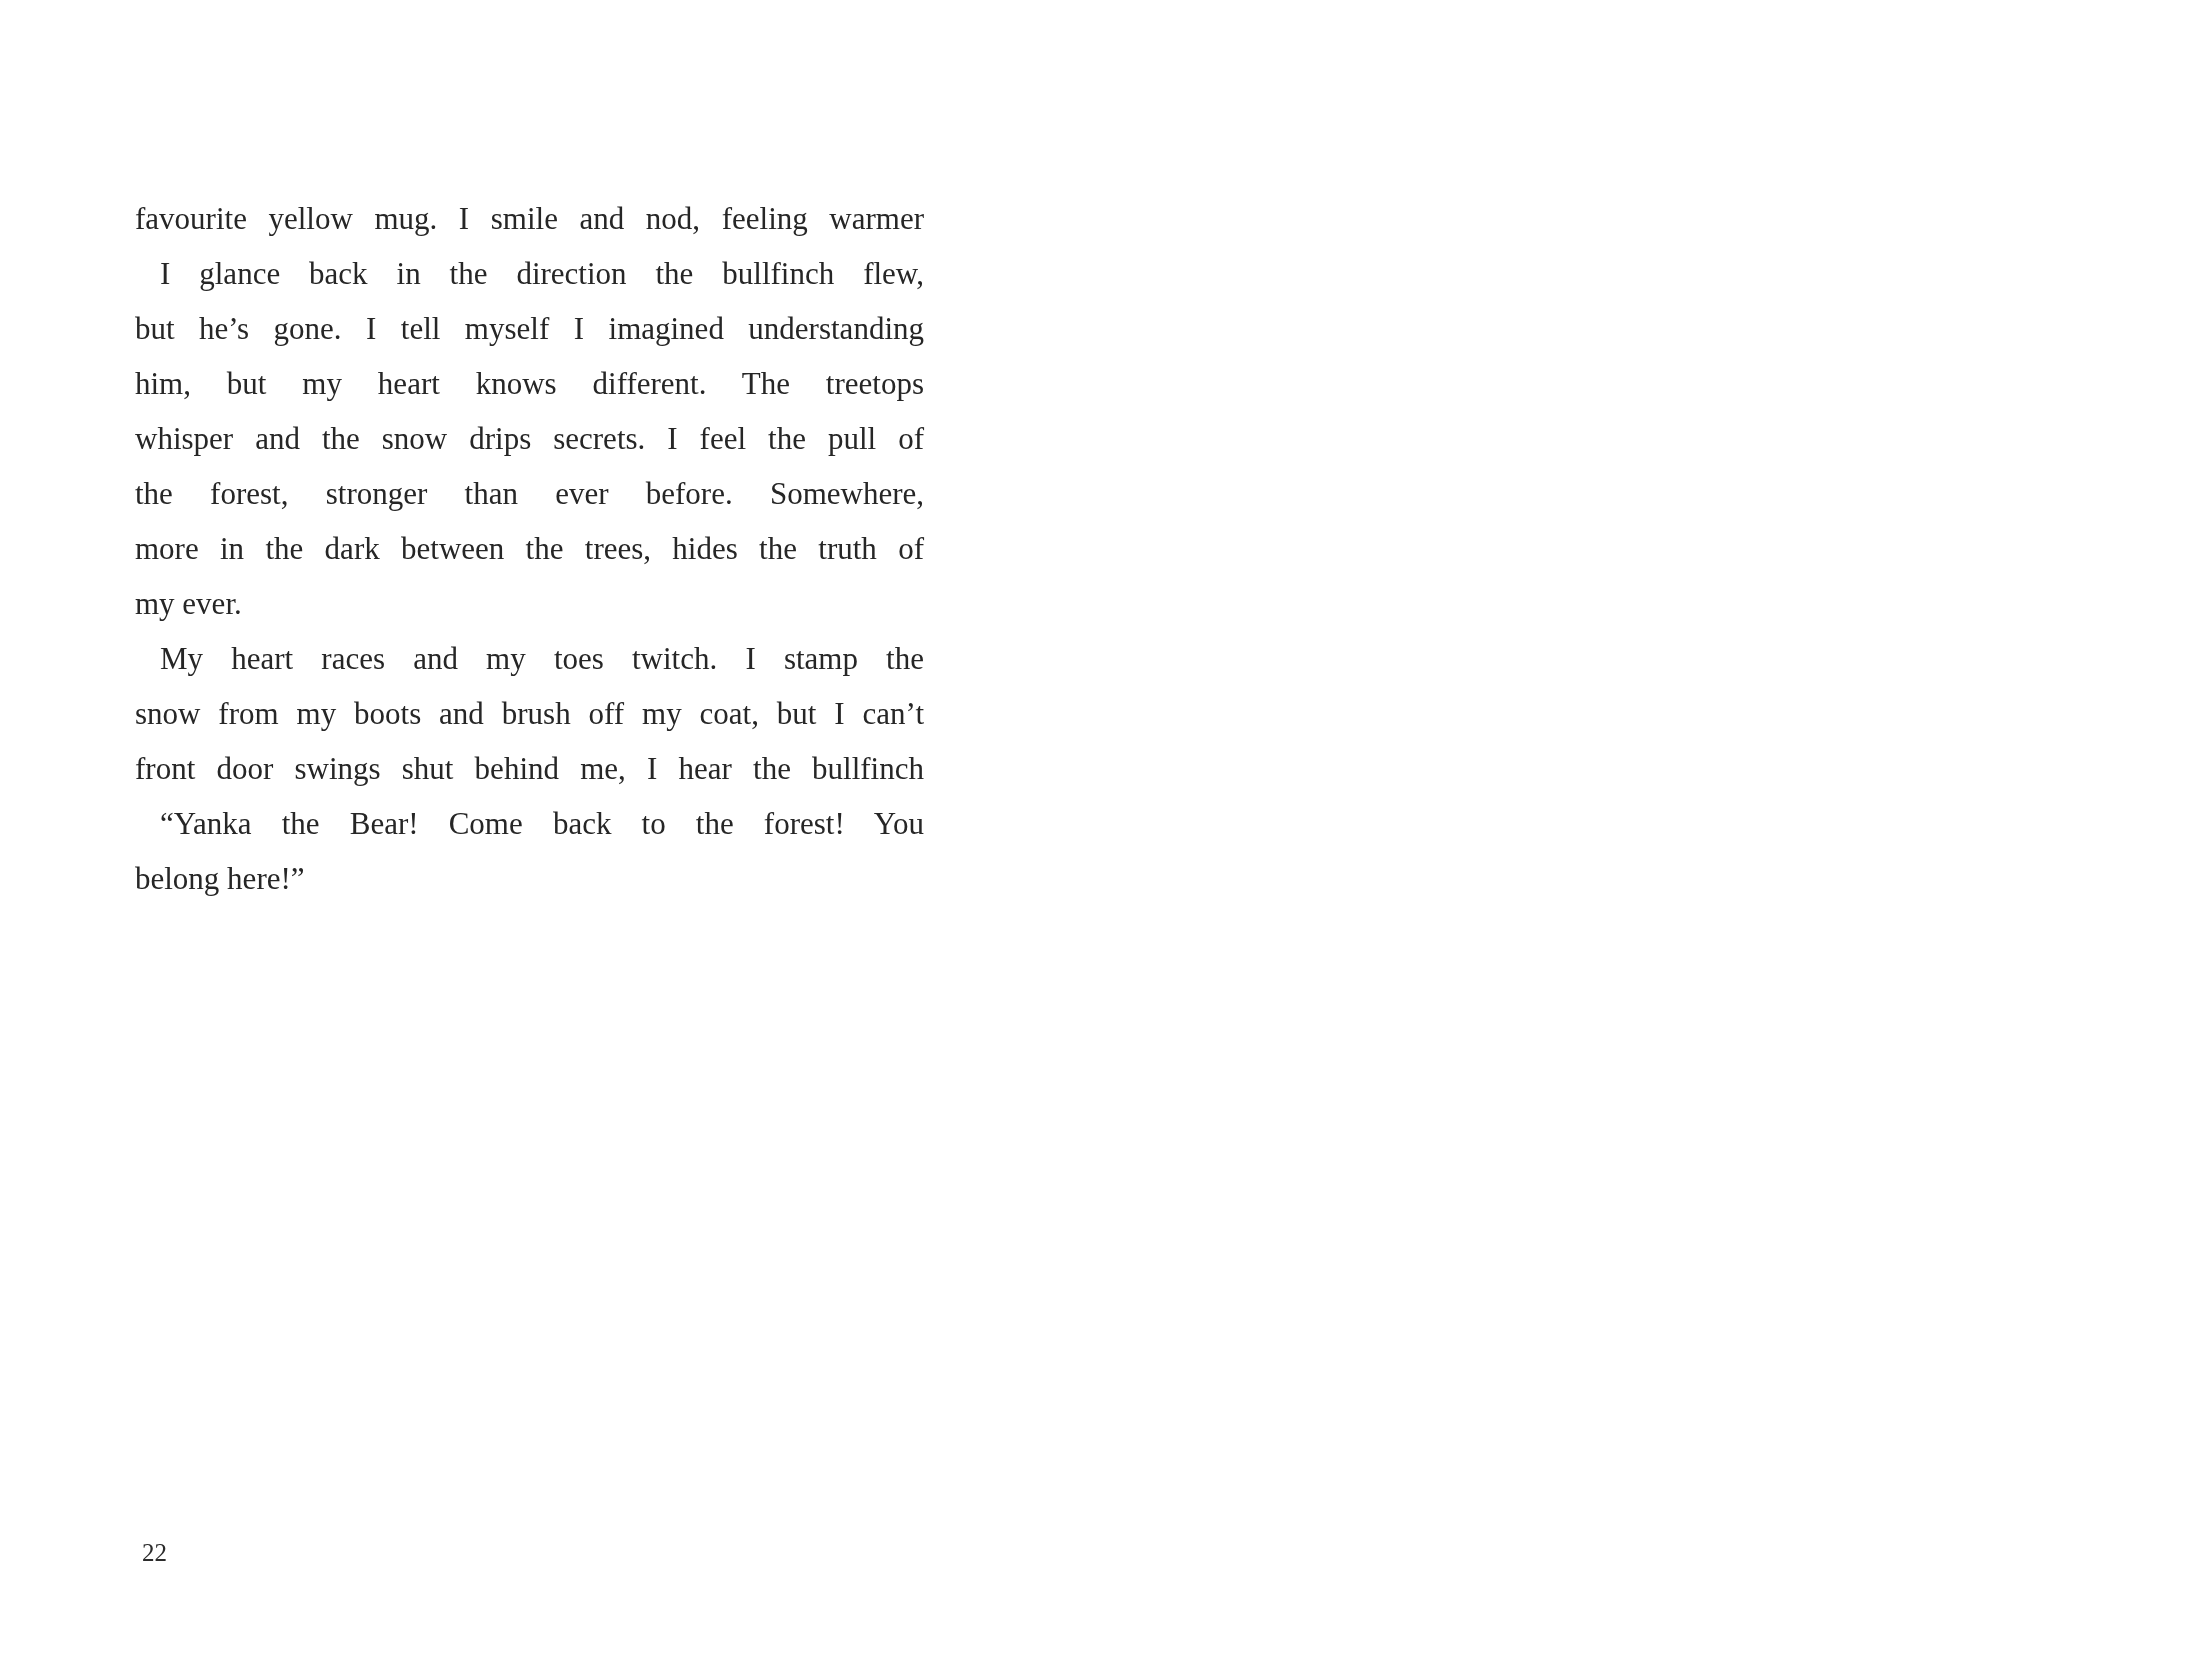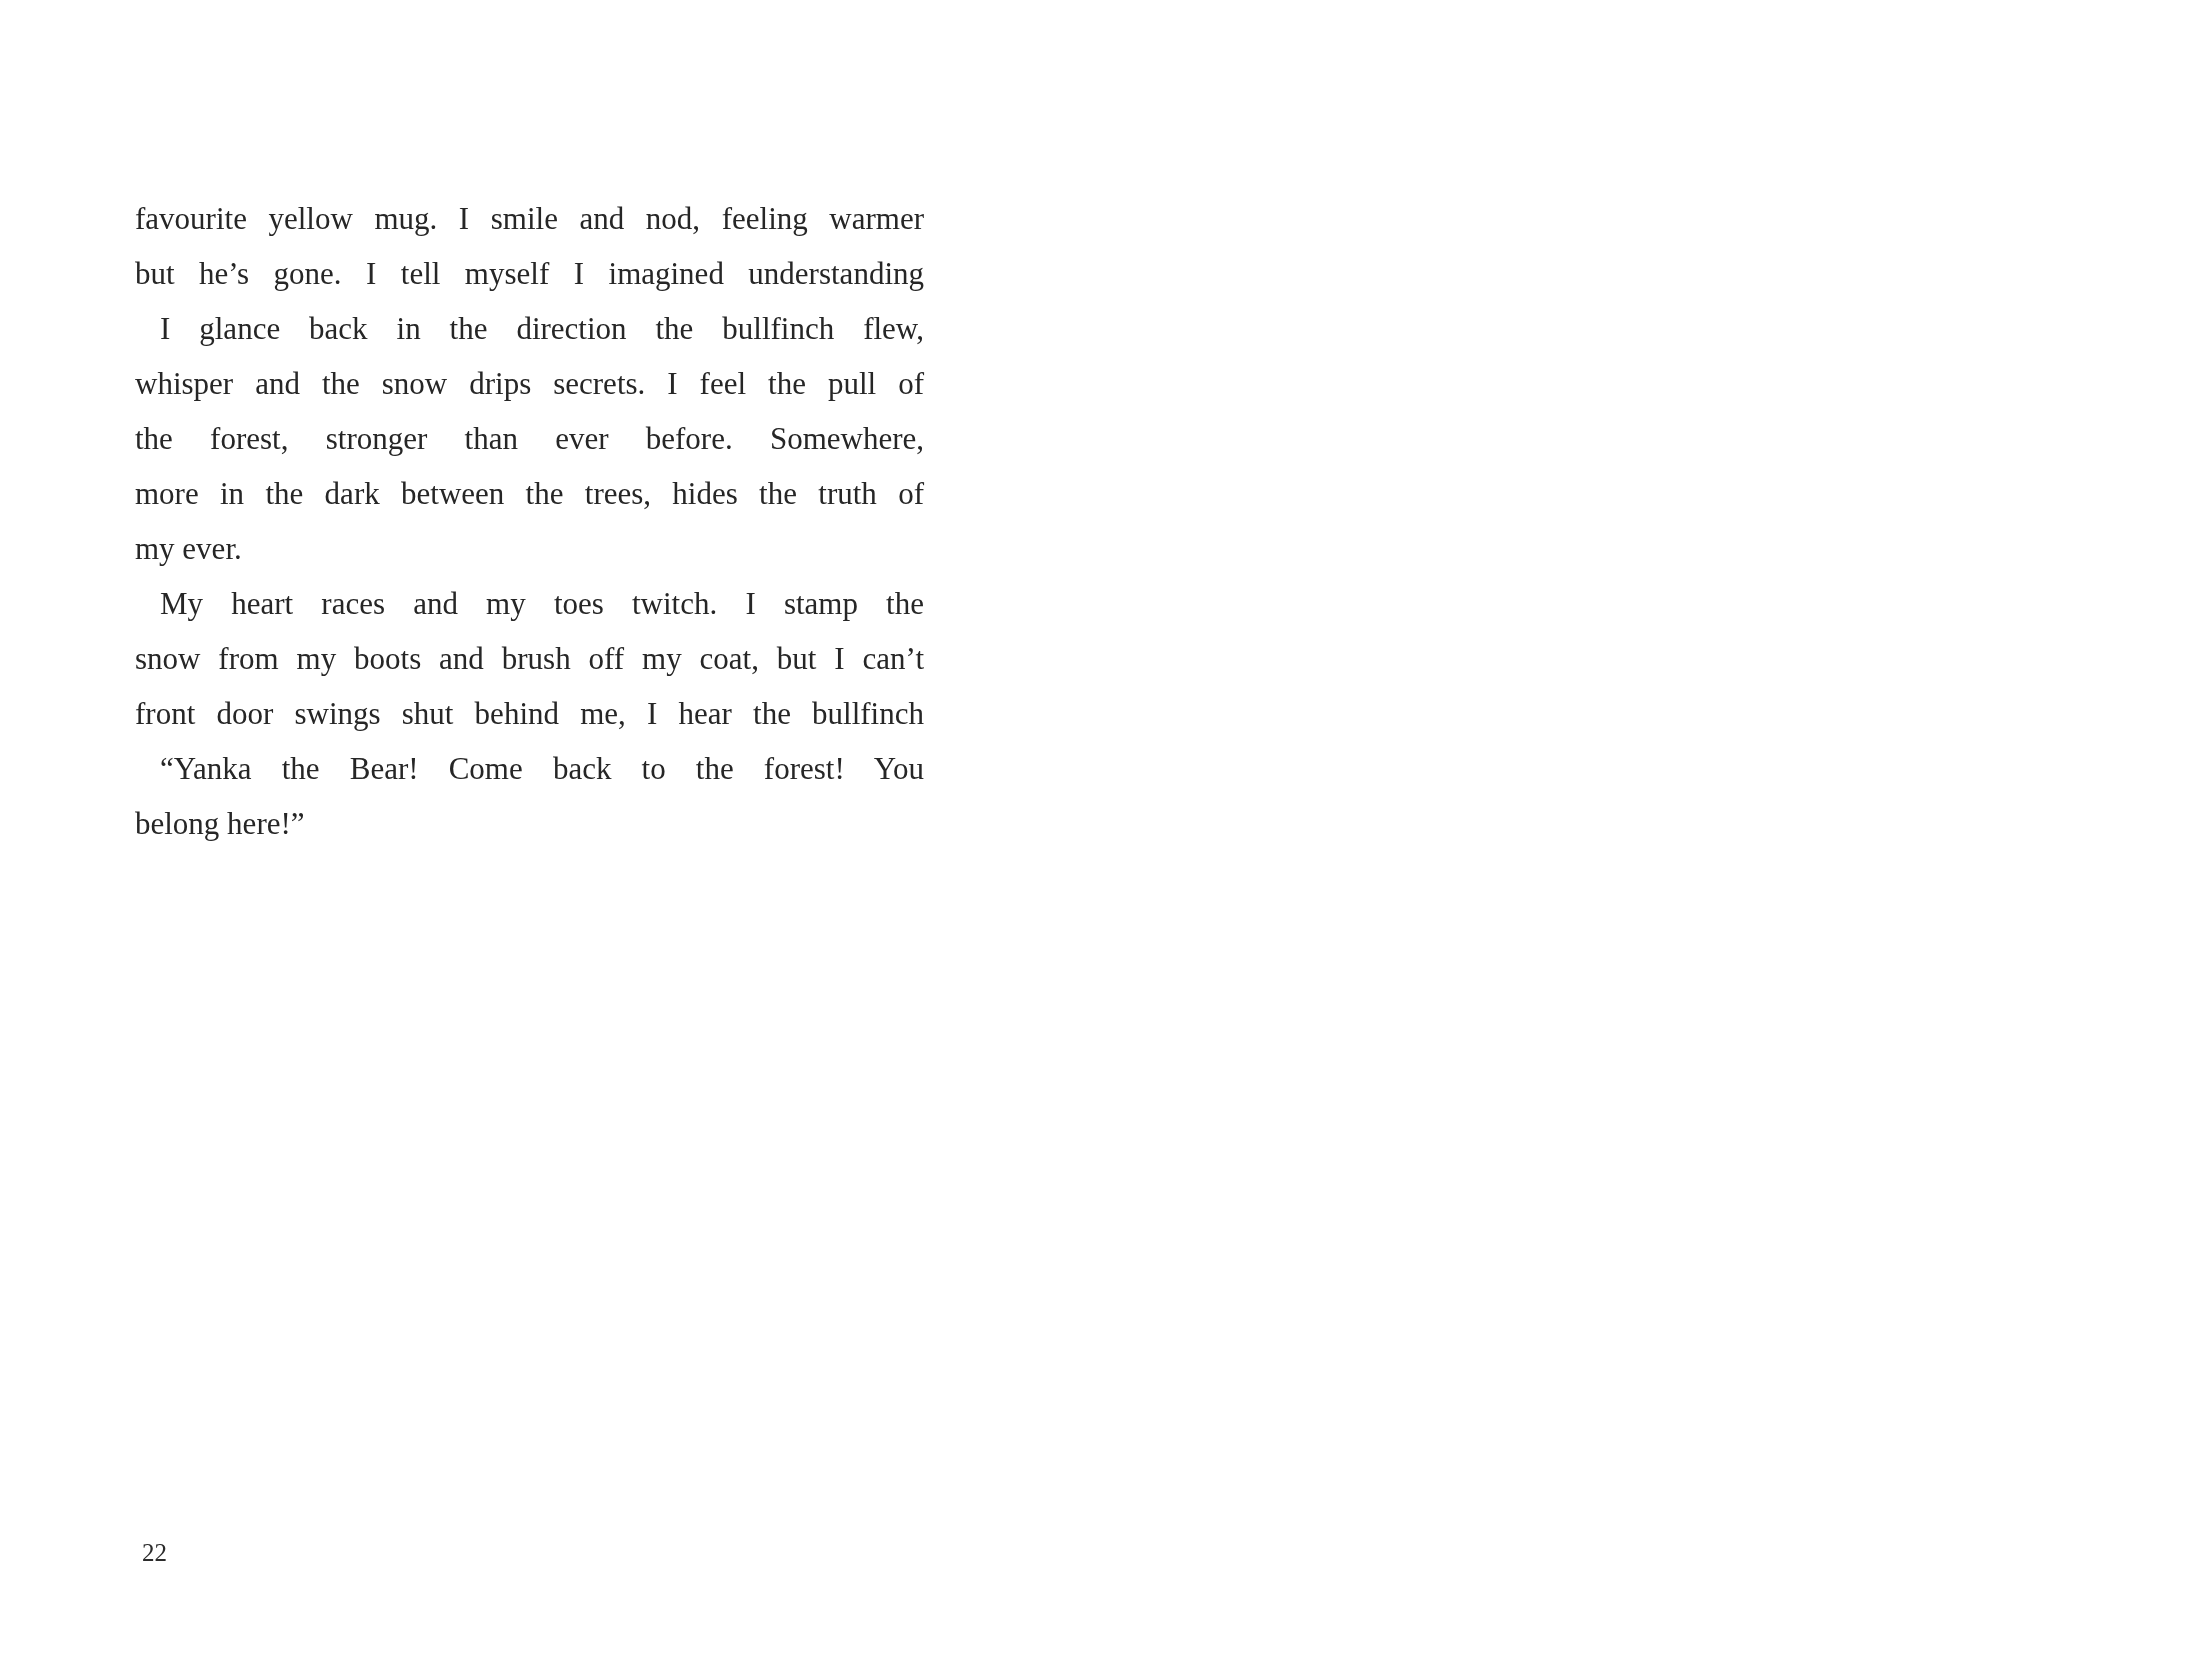--- a/index.html
+++ b/index.html
@@ -21,22 +21,23 @@
   
   .pagenum{position:absolute;font-size:25px;line-height:38px;color:#2b2b2b;}
   #page-num-left{left:142px;top:1534px;}
 </style>
 </head>
 <body>
 
 <div class="page" id="left-page">
   <div class="textblock" id="left-text">
       <div class="line">favourite yellow mug. I smile and nod, feeling warmer</div>
+      <div class="line" style="text-indent: 25px;">I glance back in the direction the bullfinch flew,</div>
       <div class="line">but he’s gone. I tell myself I imagined understanding</div>
-      <div class="line" style="text-indent: 25px;">I glance back in the direction the bullfinch flew,</div>
+      <div class="line">him, but my heart knows different. The treetops</div>
       <div class="line">whisper and the snow drips secrets. I feel the pull of</div>
       <div class="line">the forest, stronger than ever before. Somewhere,</div>
       <div class="line">more in the dark between the trees, hides the truth of</div>
       <div class="line noj">my ever.</div>
       <div class="line" style="text-indent: 25px;">My heart races and my toes twitch. I stamp the</div>
       <div class="line">snow from my boots and brush off my coat, but I can’t</div>
       <div class="line">front door swings shut behind me, I hear the bullfinch</div>
       <div class="line" style="text-indent: 25px;">“Yanka the Bear! Come back to the forest! You</div>
       <div class="line noj">belong here!”</div>
     </div>

